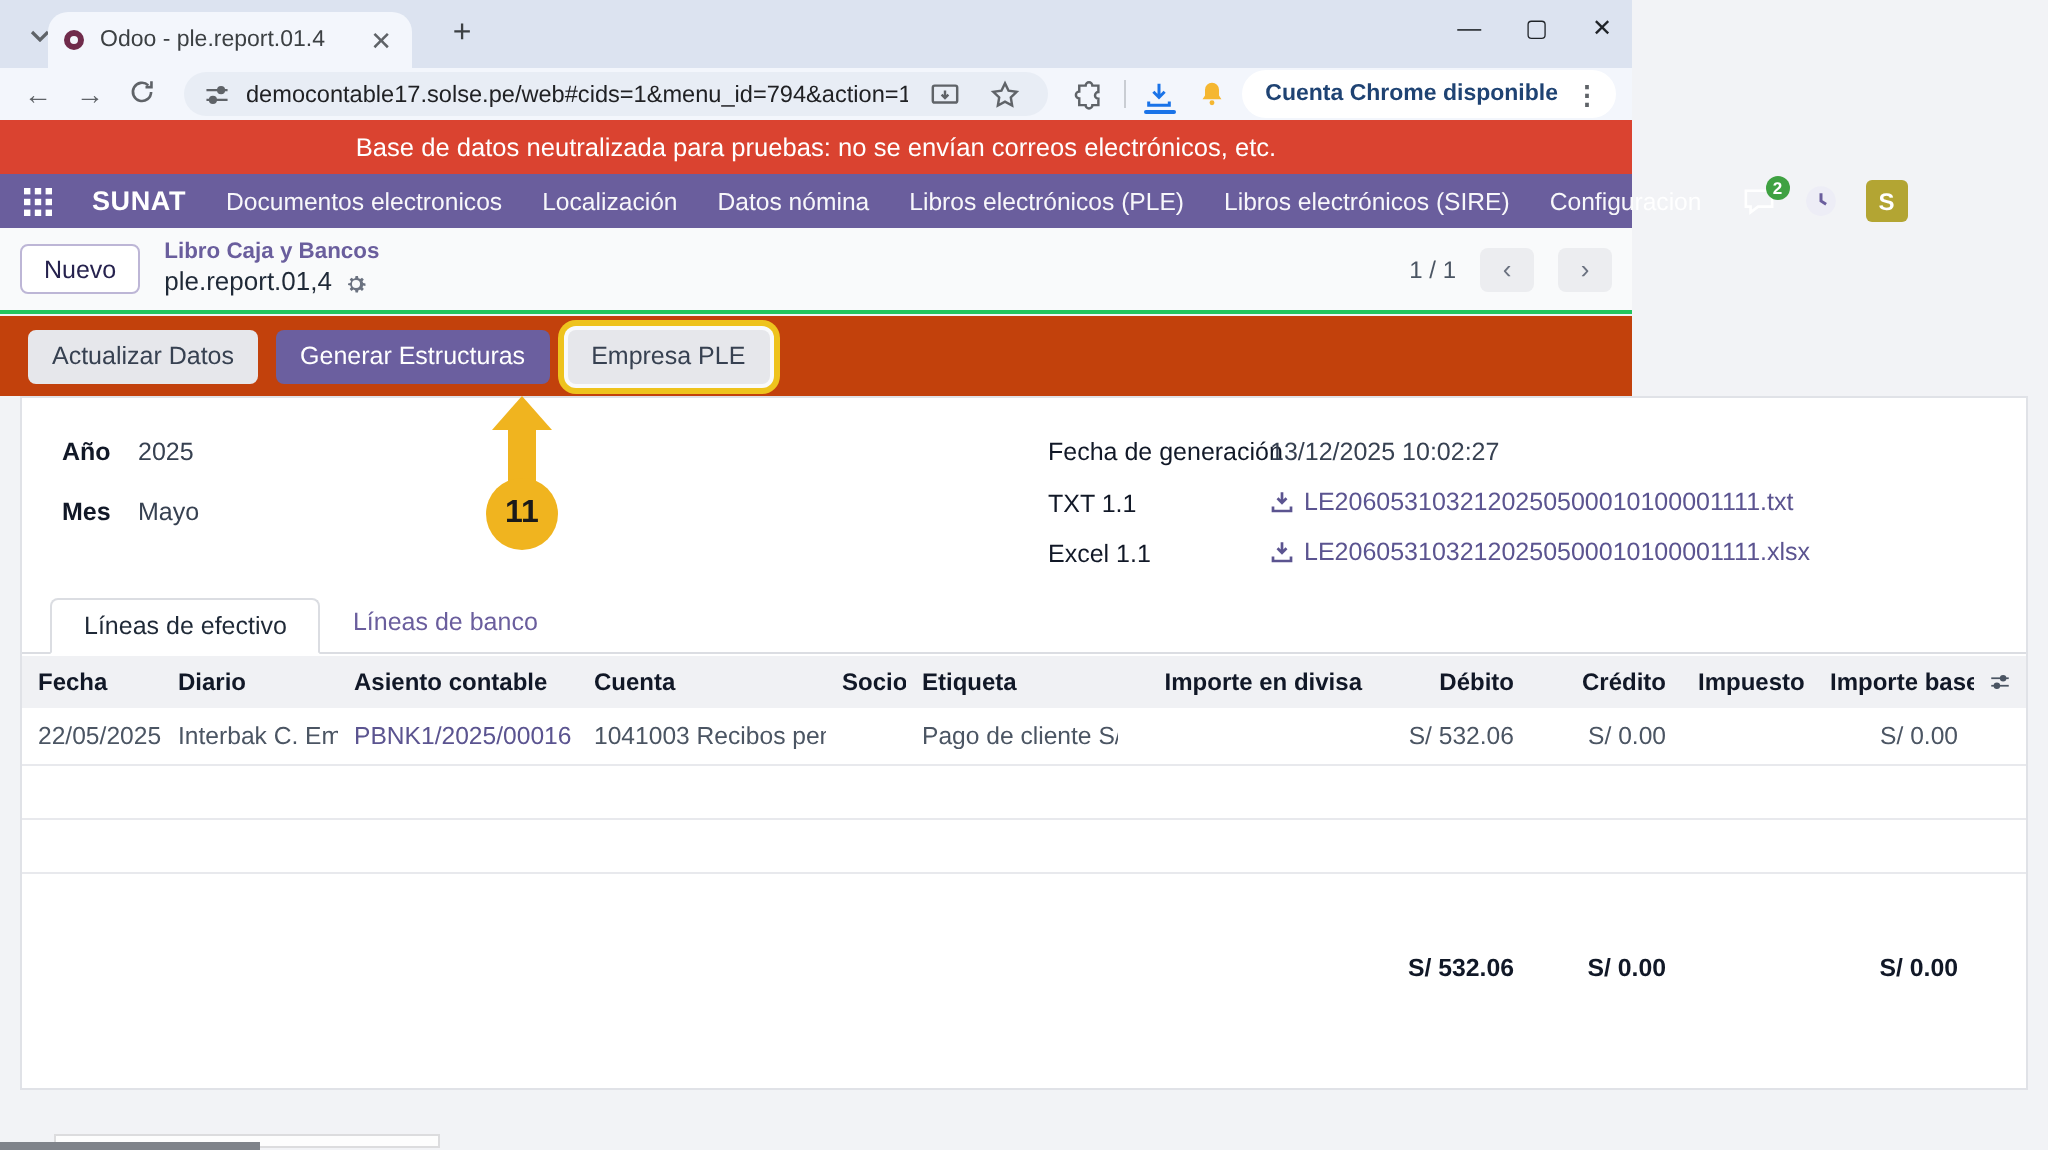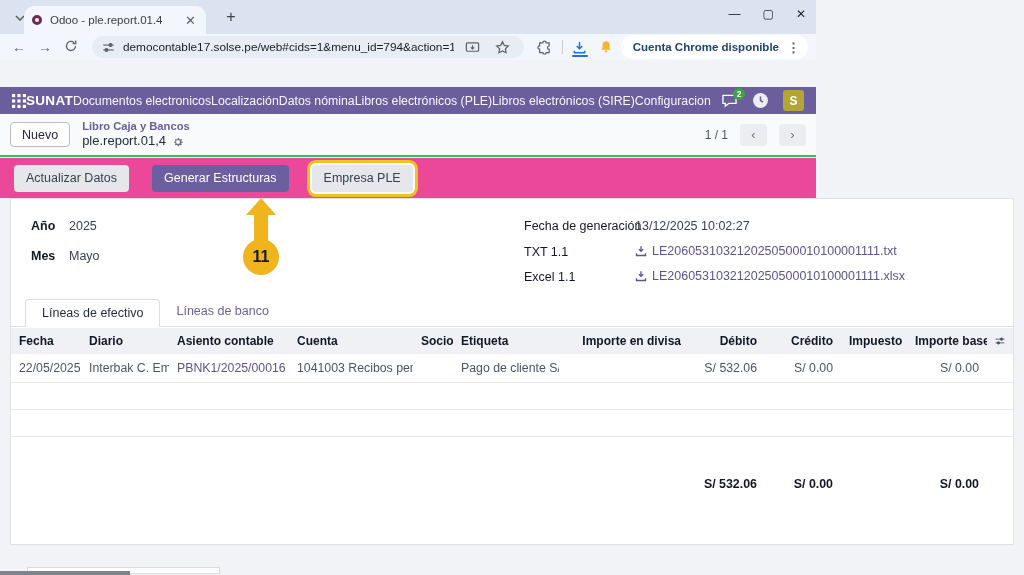--- a/index.html
+++ b/index.html
@@ -35,21 +35,21 @@
                  gap:6px; padding:0 6px 0 12px; cursor:pointer; }
   .update-chip .chip-label { font-size:11.5px; font-weight:600; color:#1F4373; white-space:nowrap; }
   .chip-dots { font-size:13px; color:#5F6368; font-weight:700; padding:0 2px; }
 
   
   .banner { position:absolute; top:60px; left:0; right:0; height:27px; background:#DA4330; color:#FFFFFF;
             font-size:12.8px; line-height:27px; text-align:center; }
 
   
   .navbar { position:absolute; top:87px; left:0; right:0; height:27px; background:#6A5E9D; display:flex;
-            align-items:center; padding:0 12px; }
+            align-items:center; padding:0 12px; gap:20px; }
   .apps-btn { display:flex; align-items:center; cursor:pointer; }
   .brand { color:#FFFFFF; font-size:13.5px; font-weight:700; letter-spacing:0.3px; cursor:pointer; }
   .nav-item { color:rgba(255,255,255,0.95); font-size:12.3px; cursor:pointer; white-space:nowrap; }
   .nav-right { margin-left:auto; display:flex; align-items:center; gap:14px; }
   .chat-wrap { position:relative; cursor:pointer; display:flex; }
   .chat-badge { position:absolute; top:-5px; right:-7px; background:#3FA142; color:#fff; font-size:8.5px;
                 font-weight:700; min-width:12px; height:12px; border-radius:7px; display:flex;
                 align-items:center; justify-content:center; padding:0 2px; }
   .avatar { width:21px; height:21px; border-radius:3px; background:#B3A533; color:#fff; font-size:12px;
             font-weight:700; display:flex; align-items:center; justify-content:center; cursor:pointer; }
@@ -61,22 +61,22 @@
                font-size:12.5px; color:#26224E; cursor:pointer; font-family:inherit; }
   .breadcrumb { margin-left:12px; display:flex; flex-direction:column; justify-content:center; line-height:1.25; }
   .bc-parent { font-size:11.2px; color:#6A5E9D; cursor:pointer;font-weight:bold; }
   .bc-record { font-size:13px; color:#1F2937; display:flex; align-items:center; gap:6px; }
   .pager { margin-left:auto; display:flex; align-items:center; gap:12px; }
   .pager-count { font-size:12px; color:#4B5563; }
   .pager-btn { width:27px; height:22px; background:#ECEDF0; border:none; border-radius:4px; color:#6B7280;
                font-size:13px; cursor:pointer; display:flex; align-items:center; justify-content:center; font-family:inherit; }
 
   
-  .statusbar { position:absolute; top:158px; left:0; right:0; height:40px; background:#ec4899;
-               display:flex; align-items:center; padding:12px 14px; gap:23px; }
+  .statusbar { position:absolute; top:158px; left:0; right:0; height:40px; background:#c2410c;
+               display:flex; align-items:center; padding:12px 14px; gap:9px; }
   .abtn { height:27px; padding:0 12px; border:none; border-radius:4px; font-size:12.5px; font-weight:500;
           cursor:pointer; font-family:inherit; }
   .abtn-sec { background:#E6E7EB; color:#374151; }
   .abtn-pri { background:#6B5F9F; color:#FFFFFF; }
   .hl-declare { box-shadow:0 0 0 2px #F9FAFB, 0 0 0 5px #EEC31D; }
 
   
   .sheet { position:absolute; top:198px; left:10px; width:1004px; height:347px; background:#FFFFFF;
            border:1px solid #E0E2E7; }
   .f-label { position:absolute; font-size:12.5px; color:#111827; }
@@ -189,20 +189,21 @@
           <path d="M8 1.5a4 4 0 0 0-4 4v3.4L2.6 11h10.8L12 8.9V5.5a4 4 0 0 0-4-4z"></path>
           <circle cx="8" cy="13" r="1.4"></circle>
         </svg>
     </span>
     <div class="update-chip">
       <span class="chip-label">Cuenta Chrome disponible</span>
       <span class="chip-dots">⋮</span>
     </div>
   </div>
 
+  <div class="banner">Base de datos neutralizada para pruebas: no se envían correos electrónicos, etc.</div>
 
   <div class="navbar">
     <span class="apps-btn">
       <svg width="14" height="14" viewBox="0 0 14 14" fill="#FFFFFF">
           <rect x="0" y="0" width="3.2" height="3.2"></rect>
           <rect x="5.4" y="0" width="3.2" height="3.2"></rect>
           <rect x="10.8" y="0" width="3.2" height="3.2"></rect>
           <rect x="0" y="5.4" width="3.2" height="3.2"></rect>
           <rect x="5.4" y="5.4" width="3.2" height="3.2"></rect>
           <rect x="10.8" y="5.4" width="3.2" height="3.2"></rect>

